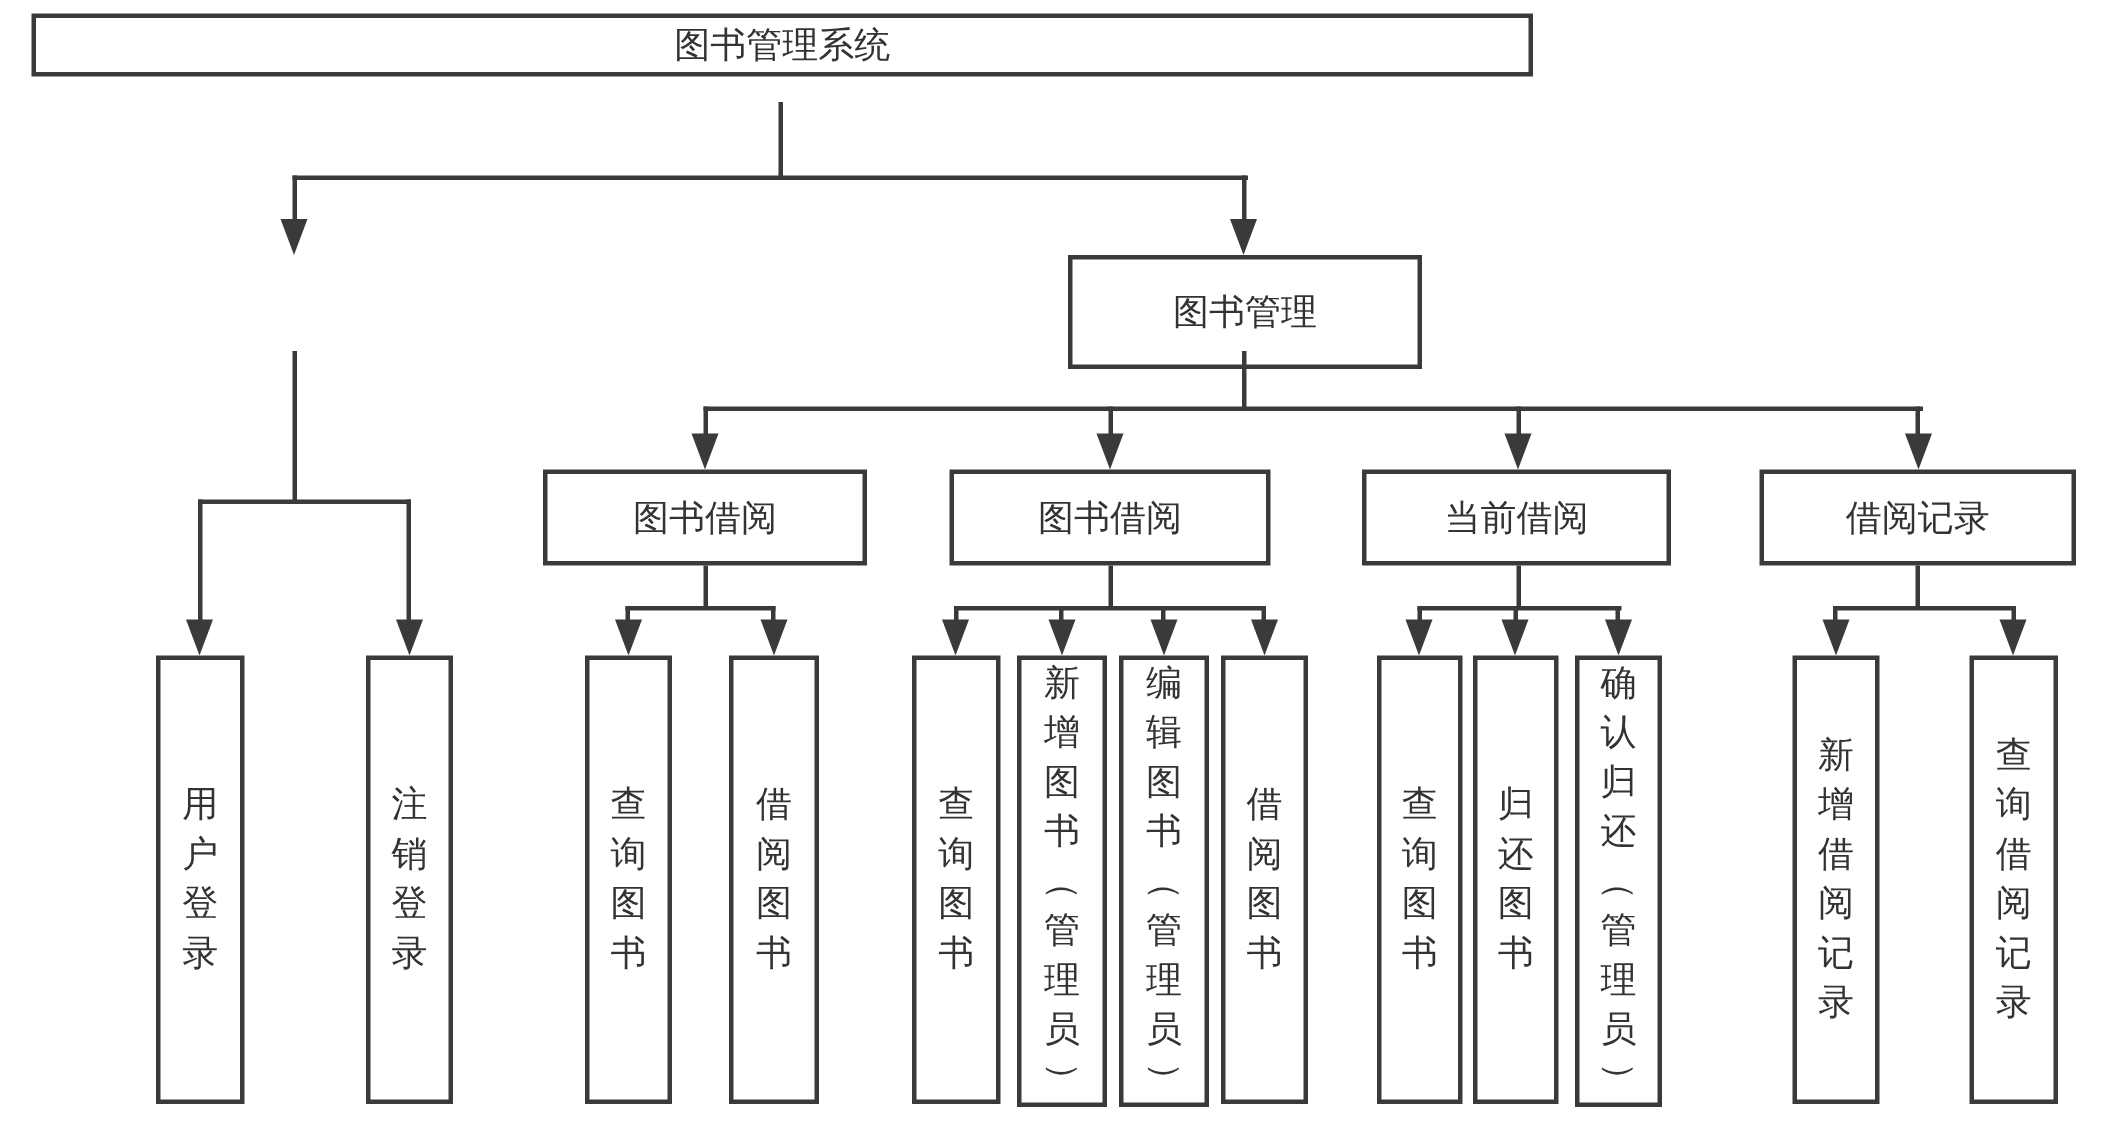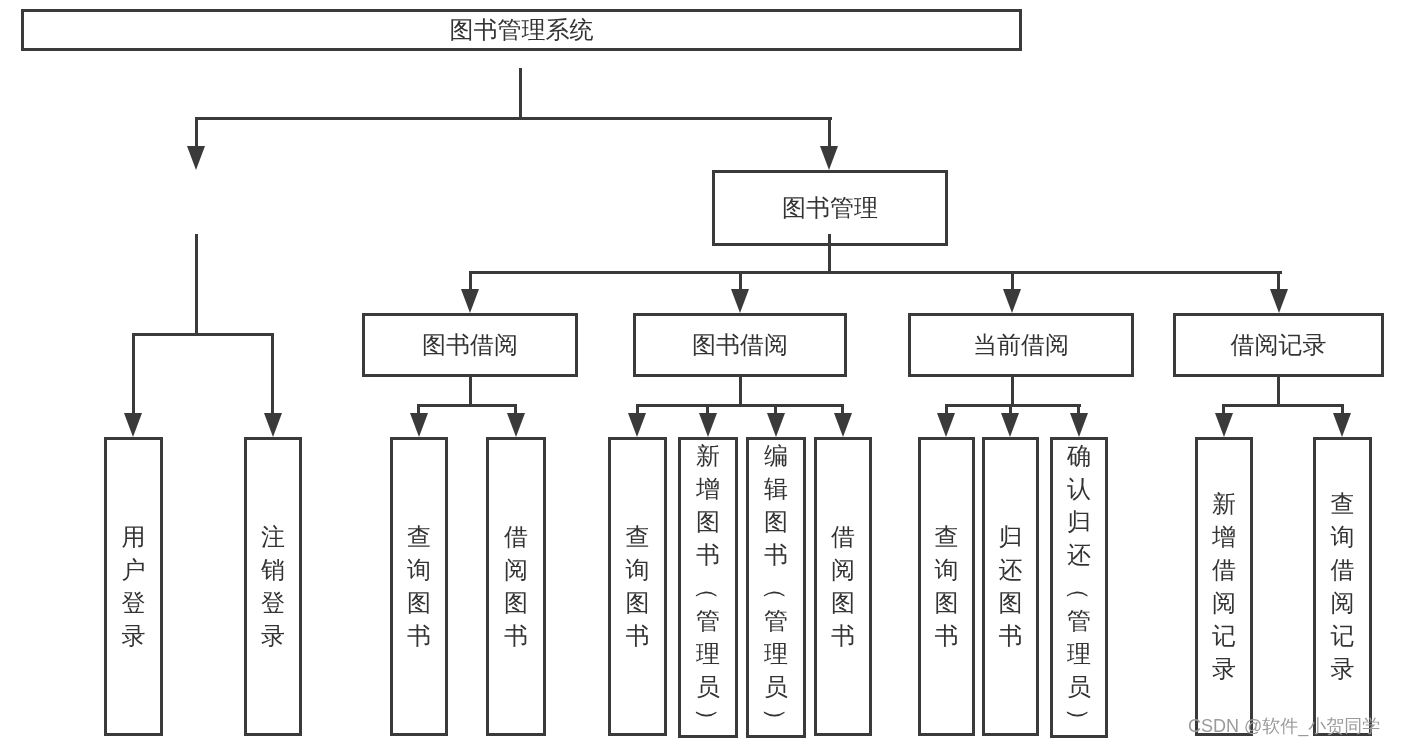--- a/index.html
+++ b/index.html
@@ -93,21 +93,21 @@
   <div class="line" style="left:739px;top:271px;width:3px;height:21px"></div>
   <div class="line" style="left:1011px;top:271px;width:3px;height:21px"></div>
   <div class="line" style="left:1277px;top:271px;width:3px;height:21px"></div>
   <div class="arrow" style="left:461px;top:289px"></div>
   <div class="arrow" style="left:731px;top:289px"></div>
   <div class="arrow" style="left:1003px;top:289px"></div>
   <div class="arrow" style="left:1270px;top:289px"></div>
 
   <div class="hbox" style="left:362px;top:313px;width:216px;height:64px">图书借阅</div>
   <div class="hbox" style="left:633px;top:313px;width:214px;height:64px">图书借阅</div>
-  <div class="hbox" style="left:908px;top:313px;width:226px;height:64px">当前借阅</div>
+  <div class="hbox" style="left:908px;top:313px;width:206px;height:64px">当前借阅</div>
   <div class="hbox" style="left:1173px;top:313px;width:211px;height:64px">借阅记录</div>
 
   <div class="line" style="left:469px;top:377px;width:3px;height:29px"></div>
   <div class="line" style="left:417px;top:404px;width:100px;height:3px"></div>
   <div class="line" style="left:417px;top:404px;width:3px;height:11px"></div>
   <div class="line" style="left:514px;top:404px;width:3px;height:11px"></div>
   <div class="arrow" style="left:410px;top:413px"></div>
   <div class="arrow" style="left:507px;top:413px"></div>
 
   <div class="line" style="left:739px;top:377px;width:3px;height:29px"></div>
@@ -232,15 +232,14 @@
     </div>
   <div class="vbox vlabel" style="left:1313px;top:437px;width:59px">
       <span>查</span>
       <span>询</span>
       <span>借</span>
       <span>阅</span>
       <span>记</span>
       <span>录</span>
     </div>
 
-  <div class="watermark">CSDN @软件_小贺同学</div>
 
 </div>
 
 </body></html>

